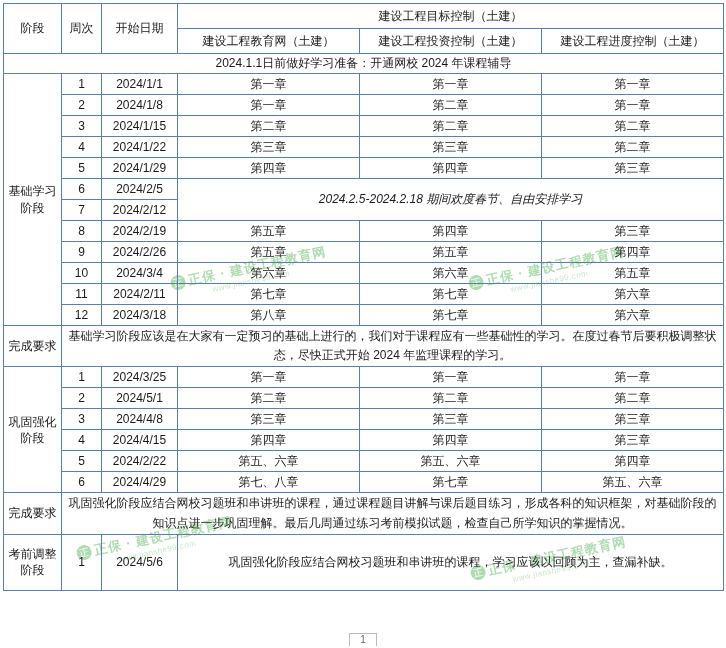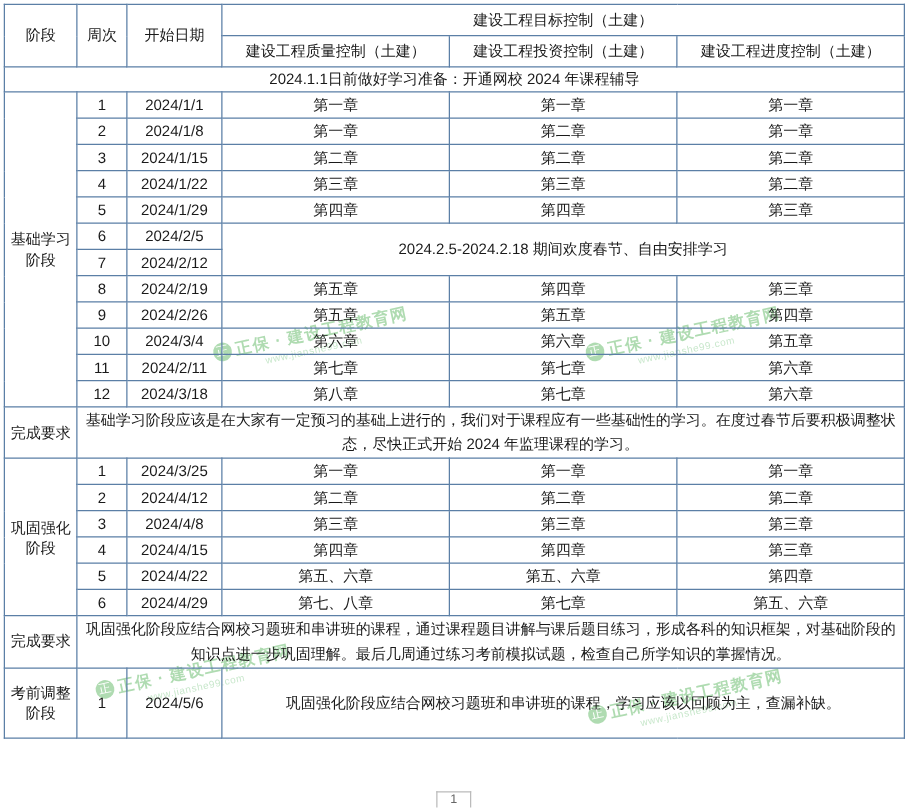--- a/index.html
+++ b/index.html
@@ -59,20 +59,21 @@
     font-size: 12.5px;
     line-height: 1.6;
     text-align: justify;
     text-justify: inter-ideograph;
     padding: 5px 8px;
   }
   .row-h { height: 21px; }
   .hdr-h { height: 25px; }
   .holiday-cell {
     font-size: 13px;
+    font-style: italic;
   }
   
   .wm {
     position: absolute;
     z-index: 1;
     pointer-events: none;
     opacity: 0.55;
     font-family: "Liberation Sans", sans-serif;
     transform: rotate(-12deg);
     white-space: nowrap;
@@ -151,21 +152,21 @@
   <tbody>
 
     <tr class="hdr-h">
       <td class="hdr" rowspan="2">阶段</td>
       <td class="hdr" rowspan="2">周次</td>
       <td class="hdr" rowspan="2">开始日期</td>
       <td class="hdr" colspan="3">建设工程目标控制（土建）</td>
     </tr>
 
     <tr class="hdr-h">
-      <td class="hdr">建设工程质量控制（土建）</td>
+      <td class="hdr">建设工程教育网（土建）</td>
       <td class="hdr">建设工程投资控制（土建）</td>
       <td class="hdr">建设工程进度控制（土建）</td>
     </tr>
 
     <tr class="note-row">
       <td colspan="6">2024.1.1日前做好学习准备：开通网校 2024 年课程辅导</td>
     </tr>
 
     <tr class="row-h">
       <td class="stage-cell" rowspan="12">基础学习阶段</td>
@@ -258,42 +259,42 @@
     <tr class="row-h">
       <td class="stage-cell" rowspan="6">巩固强化阶段</td>
       <td>1</td>
       <td>2024/3/25</td>
       <td>第一章</td>
       <td>第一章</td>
       <td>第一章</td>
     </tr>
     <tr class="row-h">
       <td>2</td>
-      <td>2024/4/12</td>
+      <td>2024/5/1</td>
       <td>第二章</td>
       <td>第二章</td>
       <td>第二章</td>
     </tr>
     <tr class="row-h">
       <td>3</td>
       <td>2024/4/8</td>
       <td>第三章</td>
       <td>第三章</td>
       <td>第三章</td>
     </tr>
     <tr class="row-h">
       <td>4</td>
       <td>2024/4/15</td>
       <td>第四章</td>
       <td>第四章</td>
       <td>第三章</td>
     </tr>
     <tr class="row-h">
       <td>5</td>
-      <td>2024/4/22</td>
+      <td>2024/2/22</td>
       <td>第五、六章</td>
       <td>第五、六章</td>
       <td>第四章</td>
     </tr>
     <tr class="row-h">
       <td>6</td>
       <td>2024/4/29</td>
       <td>第七、八章</td>
       <td>第七章</td>
       <td>第五、六章</td>

